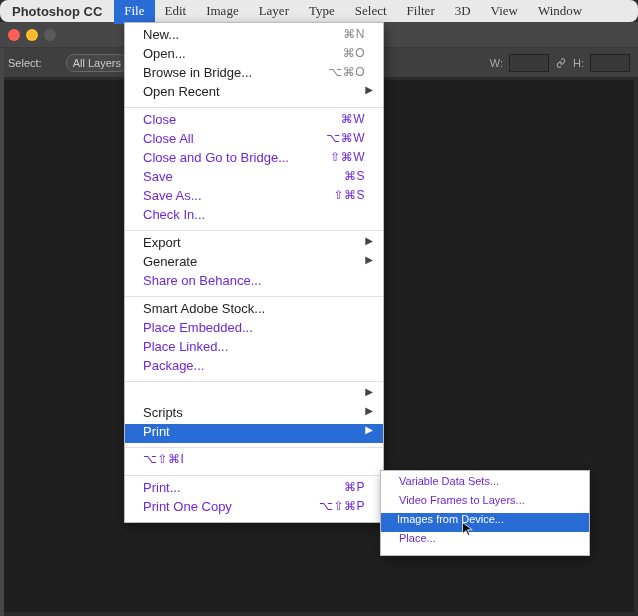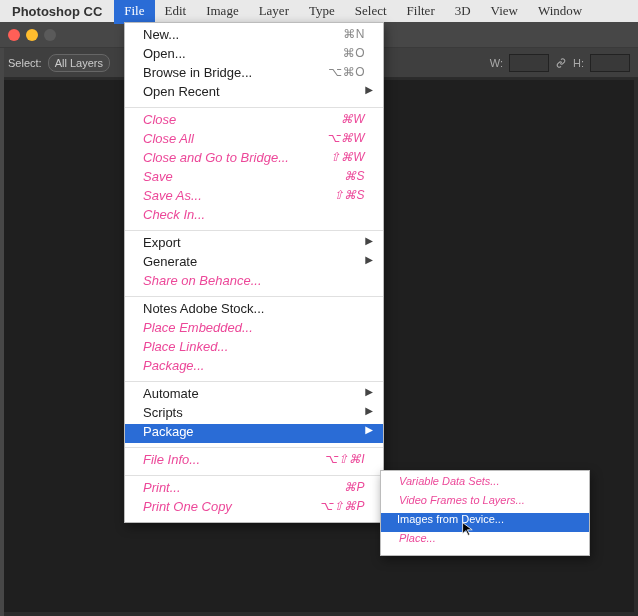--- a/index.html
+++ b/index.html
@@ -1,33 +1,33 @@
 <!DOCTYPE html>
 <html><head>
 <meta charset="utf-8">
 <style>
   * { margin: 0; padding: 0; box-sizing: border-box; font-family: -apple-system, "Helvetica Neue", Arial, sans-serif; }
   body { width: 638px; height: 616px; background: #2b2b2b; overflow: hidden; }
-  .menubar { height: 22px; background: #e9e9e9; display: flex; align-items: center; font-size: 13px; color: #333; }
+  .menubar { height: 22px; background: #e9e9e9; display: flex; align-items: center; font-size: 13px; color: #333; border-radius: 8px; }
   .menubar .app-name { font-weight: 600; padding: 0 12px; }
   .menubar .mitem { padding: 13px 10px; height: 100%; display: flex; align-items: center; cursor: default; font-family: Liberation Serif, serif; }
   .menubar .mitem.active { background: #2a6cd6; color: #fff; }
   .titlebar { height: 26px; background: #474747; display: flex; align-items: center; padding-left: 8px; gap: 6px; border-bottom: 1px solid #3a3a3a; }
   .traffic { width: 12px; height: 12px; border-radius: 50%; }
   .tools { height: 30px; background: #3f3f3f; border-bottom: 1px solid #2c2c2c; display: flex; align-items: center; font-size: 11px; color: #ccc; padding: 0 8px; gap: 6px; }
-  .select-btn { border: 1px solid #666; background: #474747; padding: 2px 6px; border-radius: 8px; }
+  .select-btn { border: 1px solid #666; background: #474747; padding: 2px 6px; border-radius: 8px; margin-left: 18px; }
   .field-label { color: #aaa; }
   .field-box { width: 40px; height: 18px; background: #393939; border: 1px solid #222; }
   .canvas-area { position: absolute; left: 4px; right: 4px; top: 80px; bottom: 4px; background: #1f1f1f; }
   .tool-strip { position: absolute; left: 0; top: 48px; bottom: 0; width: 4px; background: #474747; }
   .dropdown { position: absolute; left: 124px; top: 22px; width: 260px; background: #fff; border: 1px solid #bcbcbc; box-shadow: 2px 4px 10px rgba(0,0,0,0.4); font-size: 13px; color: #222; padding: 4px 0; }
   .row { display: flex; height: 19px; padding: 0 18px 0 18px; position: relative; }
   .row .label { flex: 1; }
   .row .shortcut { color: #888; font-size: 12px; letter-spacing: 0.5px; }
-  .row.disabled .label, .row.disabled .shortcut { color: #ec4899; font-style: italic; }
+  .row.disabled .label, .row.disabled .shortcut { color: #6d28d9; }
   .row.highlight { background: #2a6cd6; color: #fff; }
   .row.highlight .label { color: #fff; }
   .row .arrow { position: absolute; right: 10px; font-size: 10px; color: #444; }
   .row.highlight .arrow { color: #fff; }
   .sep { height: 1px; background: #e0e0e0; margin: 4px 0; }
   .submenu { position: absolute; left: 380px; top: 470px; width: 210px; background: #fff; border: 1px solid #bcbcbc; box-shadow: 2px 4px 10px rgba(0,0,0,0.4); font-size: 11px; padding: 4px 0; }
   .submenu .row.highlight { background: #2a6cd6; padding-left: 16px; }
   .cursor { position: absolute; left: 461px; top: 521px; width: 16px; height: 16px; z-index: 200; pointer-events: none; }
   .link-icon { display:inline-block; width:12px; height:10px; color:#aaa; }
 </style>
@@ -124,47 +124,45 @@
     </div>
     <div class="row">
       <span class="label">Generate</span>
       <span class="arrow">▶</span>
     </div>
     <div class="row disabled">
       <span class="label">Share on Behance...</span>
     </div>
     <div class="sep"></div>
     <div class="row">
-      <span class="label">Notes Adobe Stock...</span>
+      <span class="label">Smart Adobe Stock...</span>
     </div>
     <div class="row disabled">
       <span class="label">Place Embedded...</span>
     </div>
     <div class="row disabled">
       <span class="label">Place Linked...</span>
     </div>
     <div class="row disabled">
       <span class="label">Package...</span>
     </div>
     <div class="sep"></div>
     <div class="row">
-      <span class="label">Automate</span>
       <span class="arrow">▶</span>
     </div>
     <div class="row">
       <span class="label">Scripts</span>
       <span class="arrow">▶</span>
     </div>
     <div class="row highlight">
-      <span class="label">Package</span>
+      <span class="label">Print</span>
       <span class="arrow">▶</span>
     </div>
     <div class="sep"></div>
     <div class="row disabled">
-      <span class="label">File Info...</span>
       <span class="shortcut">⌥⇧⌘I</span>
     </div>
     <div class="sep"></div>
     <div class="row disabled">
       <span class="label">Print...</span>
       <span class="shortcut">⌘P</span>
     </div>
     <div class="row disabled">
       <span class="label">Print One Copy</span>
       <span class="shortcut">⌥⇧⌘P</span>

